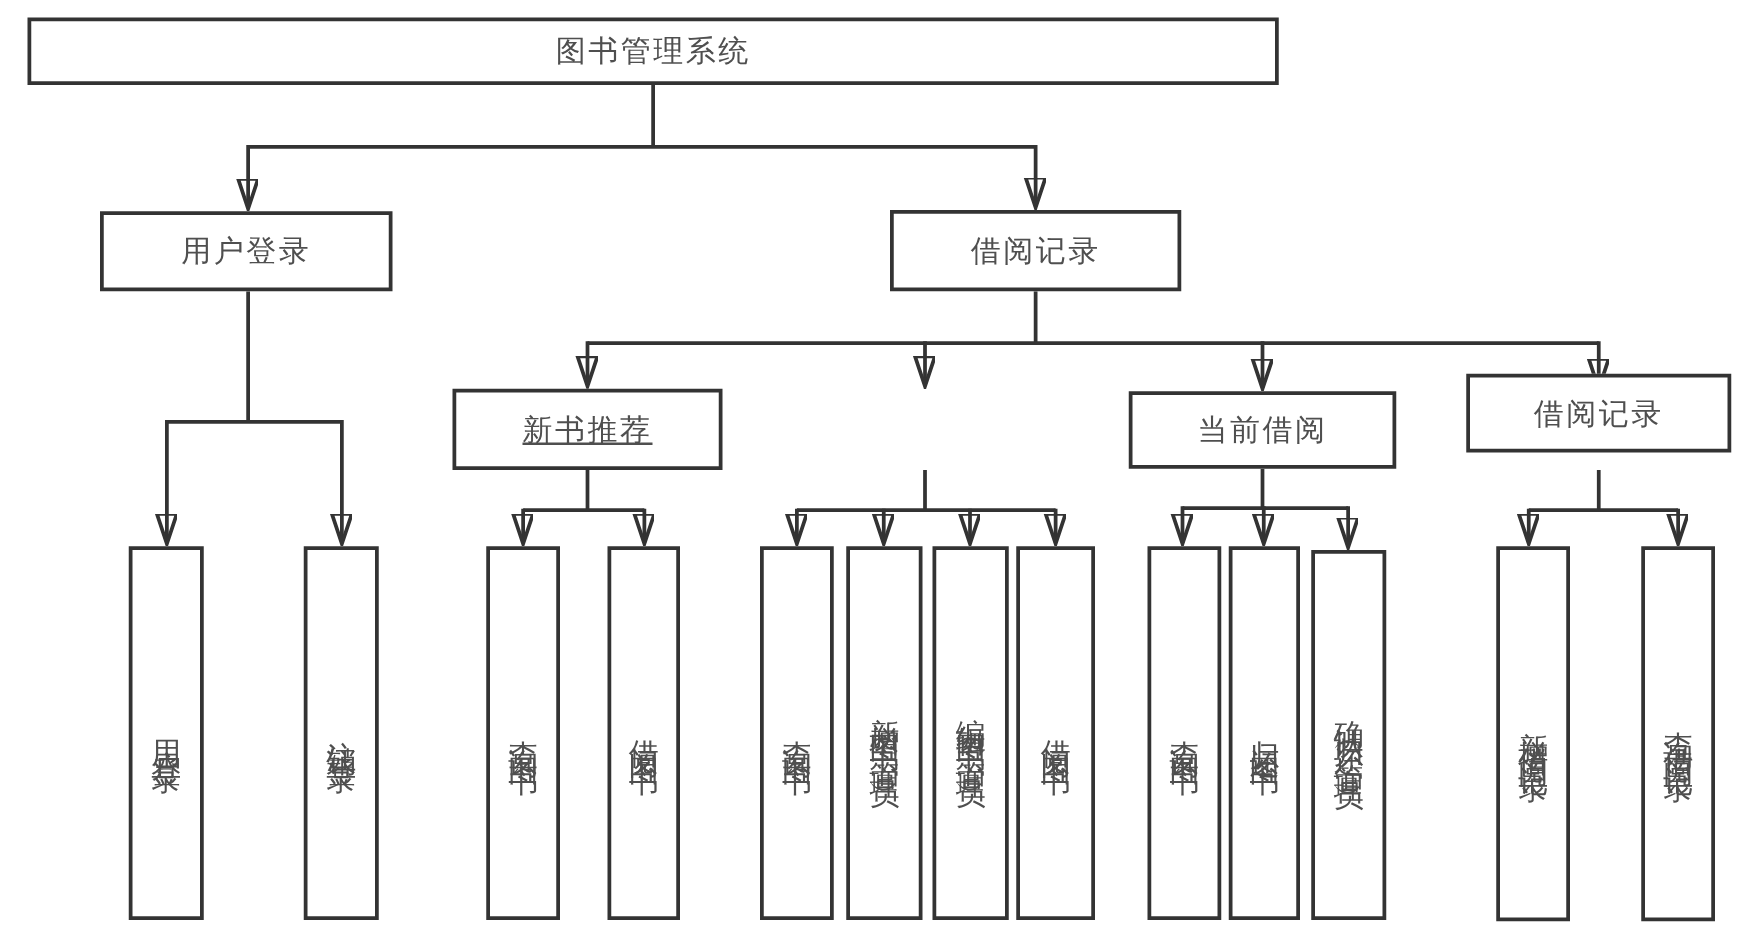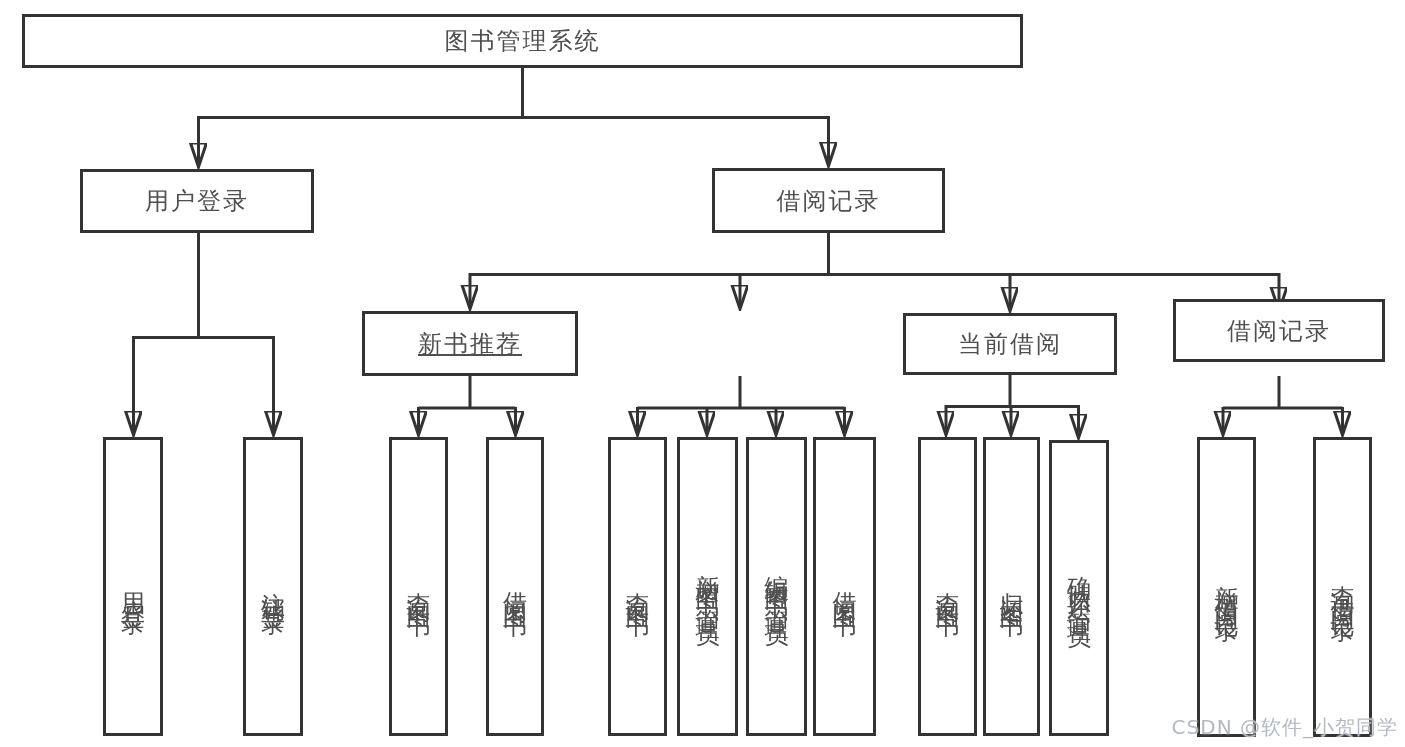--- a/index.html
+++ b/index.html
@@ -134,15 +134,14 @@
   <div class="node vnode" style="left:746px; top:437px; width:61px; height:299px;">编辑图书（管理员）</div>
   <div class="node vnode" style="left:813px; top:437px; width:63px; height:299px;">借阅图书</div>
 
   <div class="node vnode" style="left:918px; top:437px; width:59px; height:299px;">查询图书</div>
   <div class="node vnode" style="left:983px; top:437px; width:57px; height:299px;">归还图书</div>
   <div class="node vnode" style="left:1049px; top:440px; width:60px; height:296px;">确认归还（管理员）</div>
 
   <div class="node vnode" style="left:1197px; top:437px; width:59px; height:300px;">新增借阅记录</div>
   <div class="node vnode" style="left:1313px; top:437px; width:59px; height:300px;">查询借阅记录</div>
 
-  <div class="watermark">CSDN @软件_小贺同学</div>
 
 </div>
 
 </body></html>

